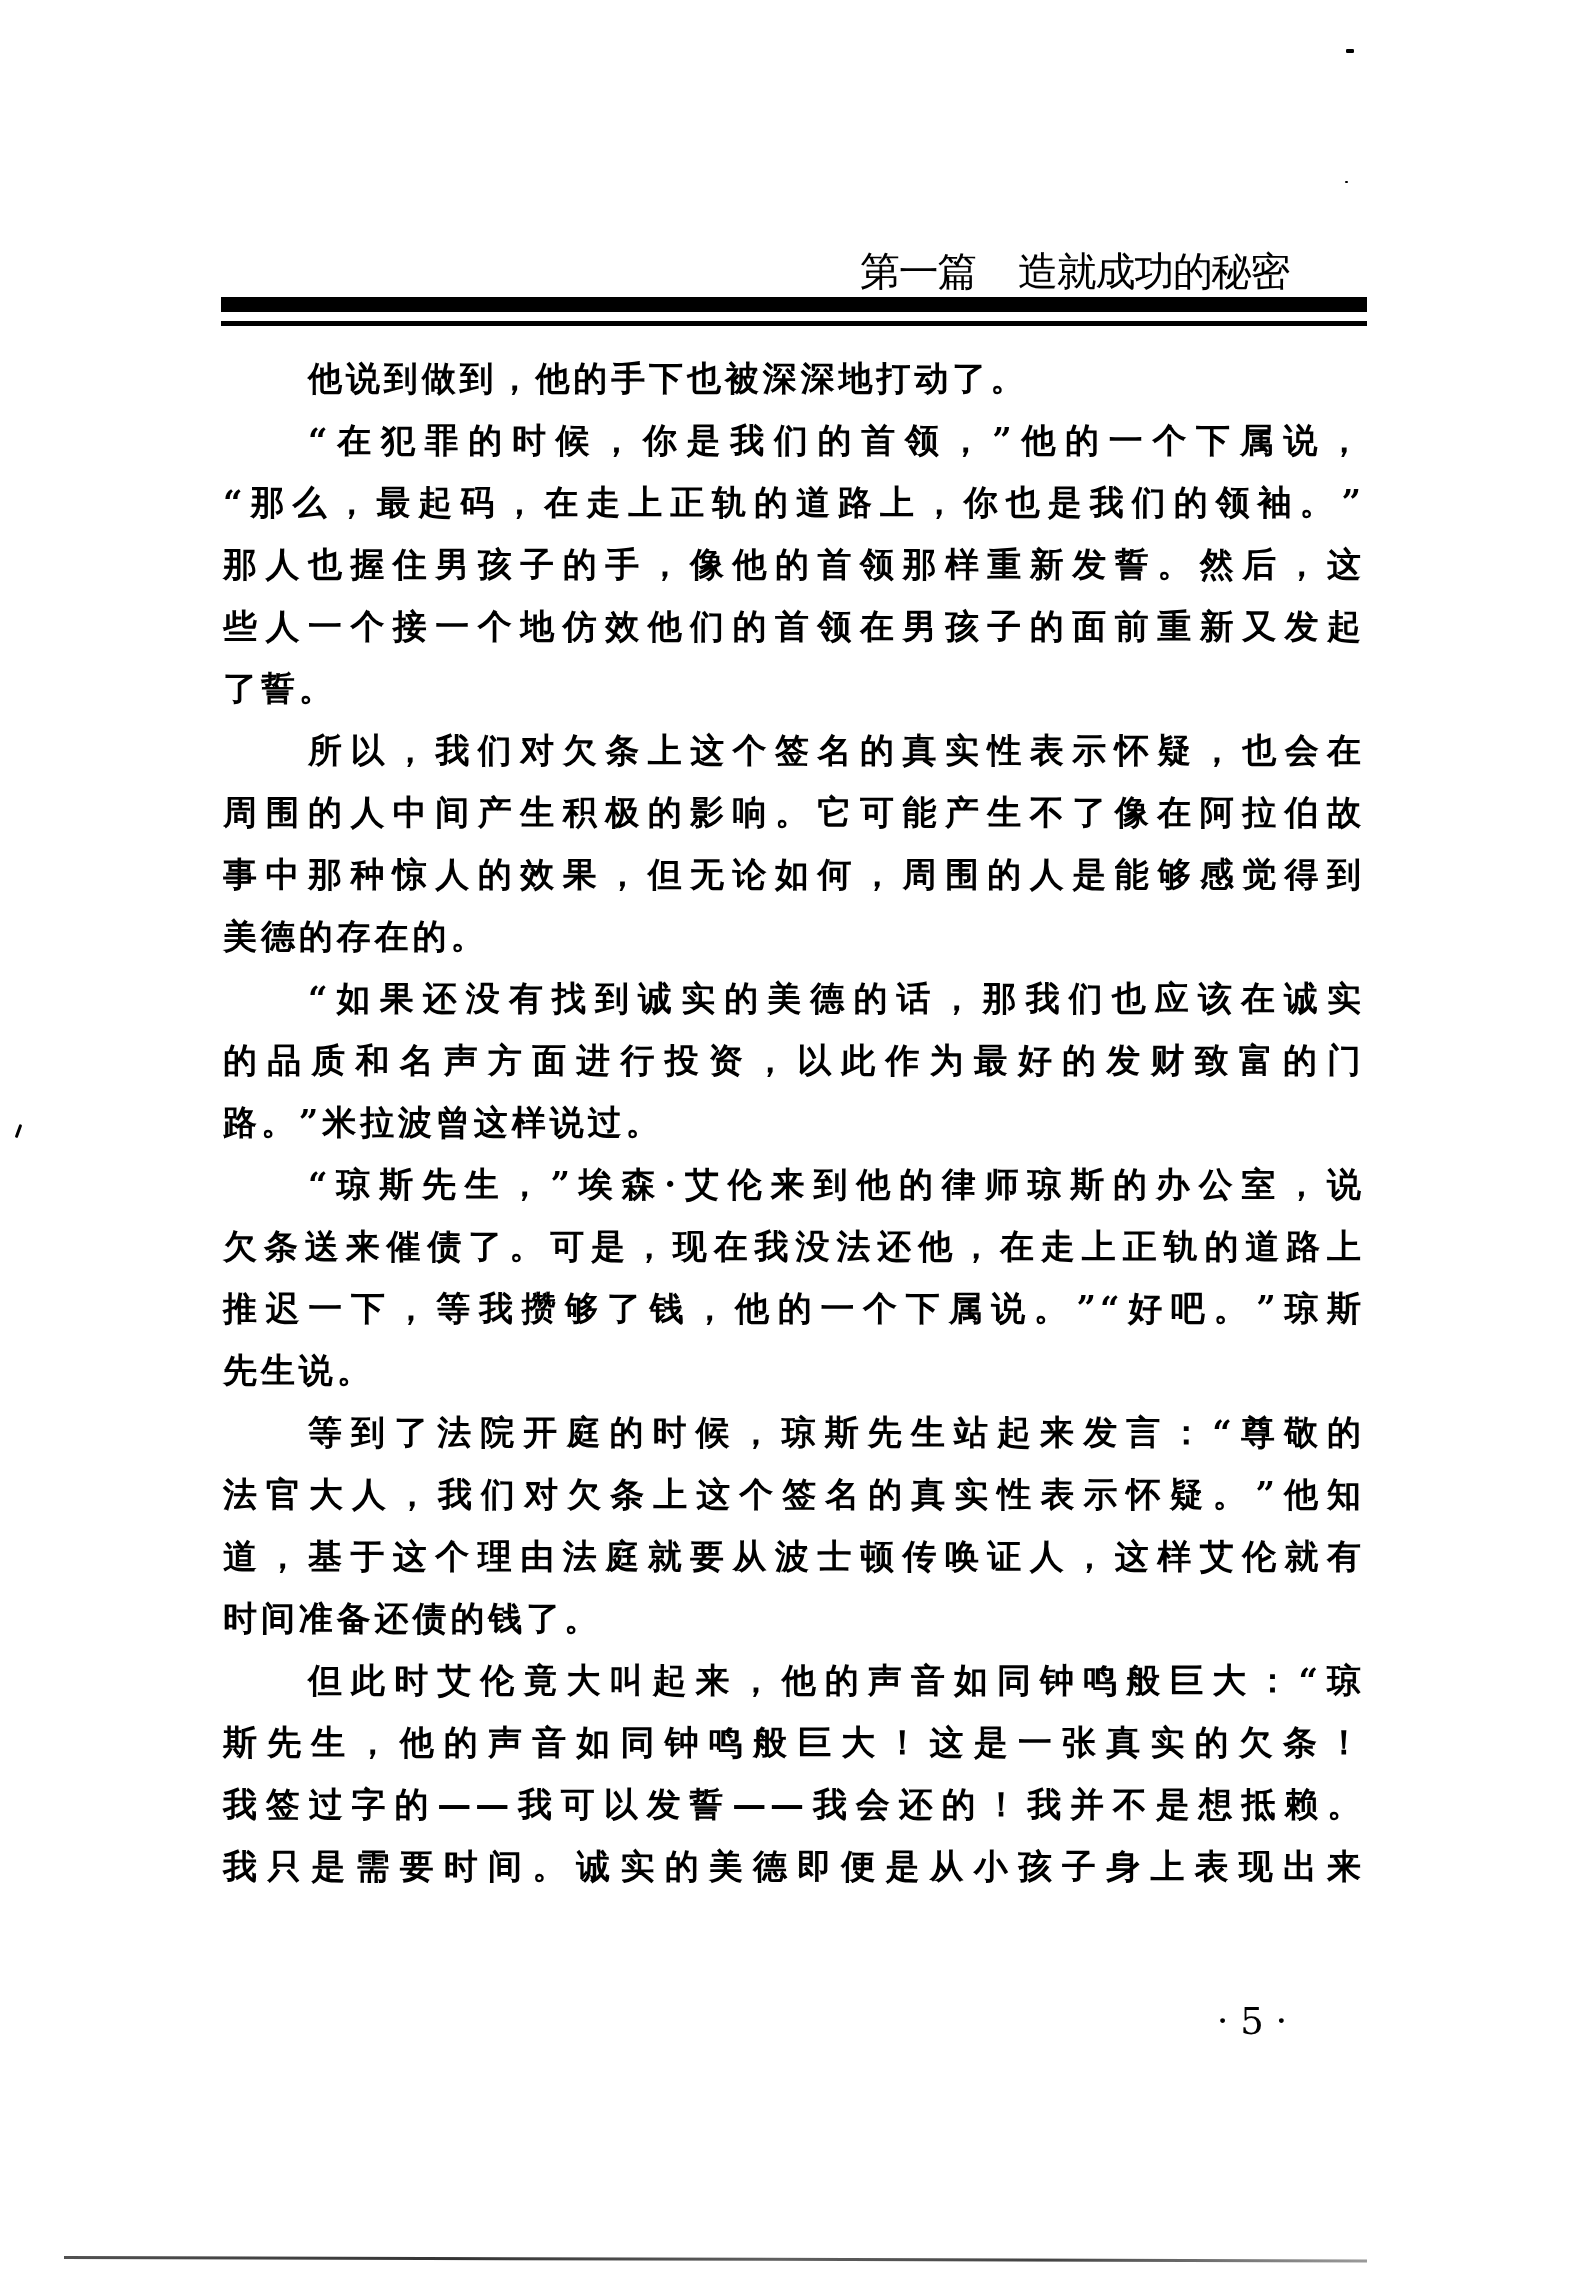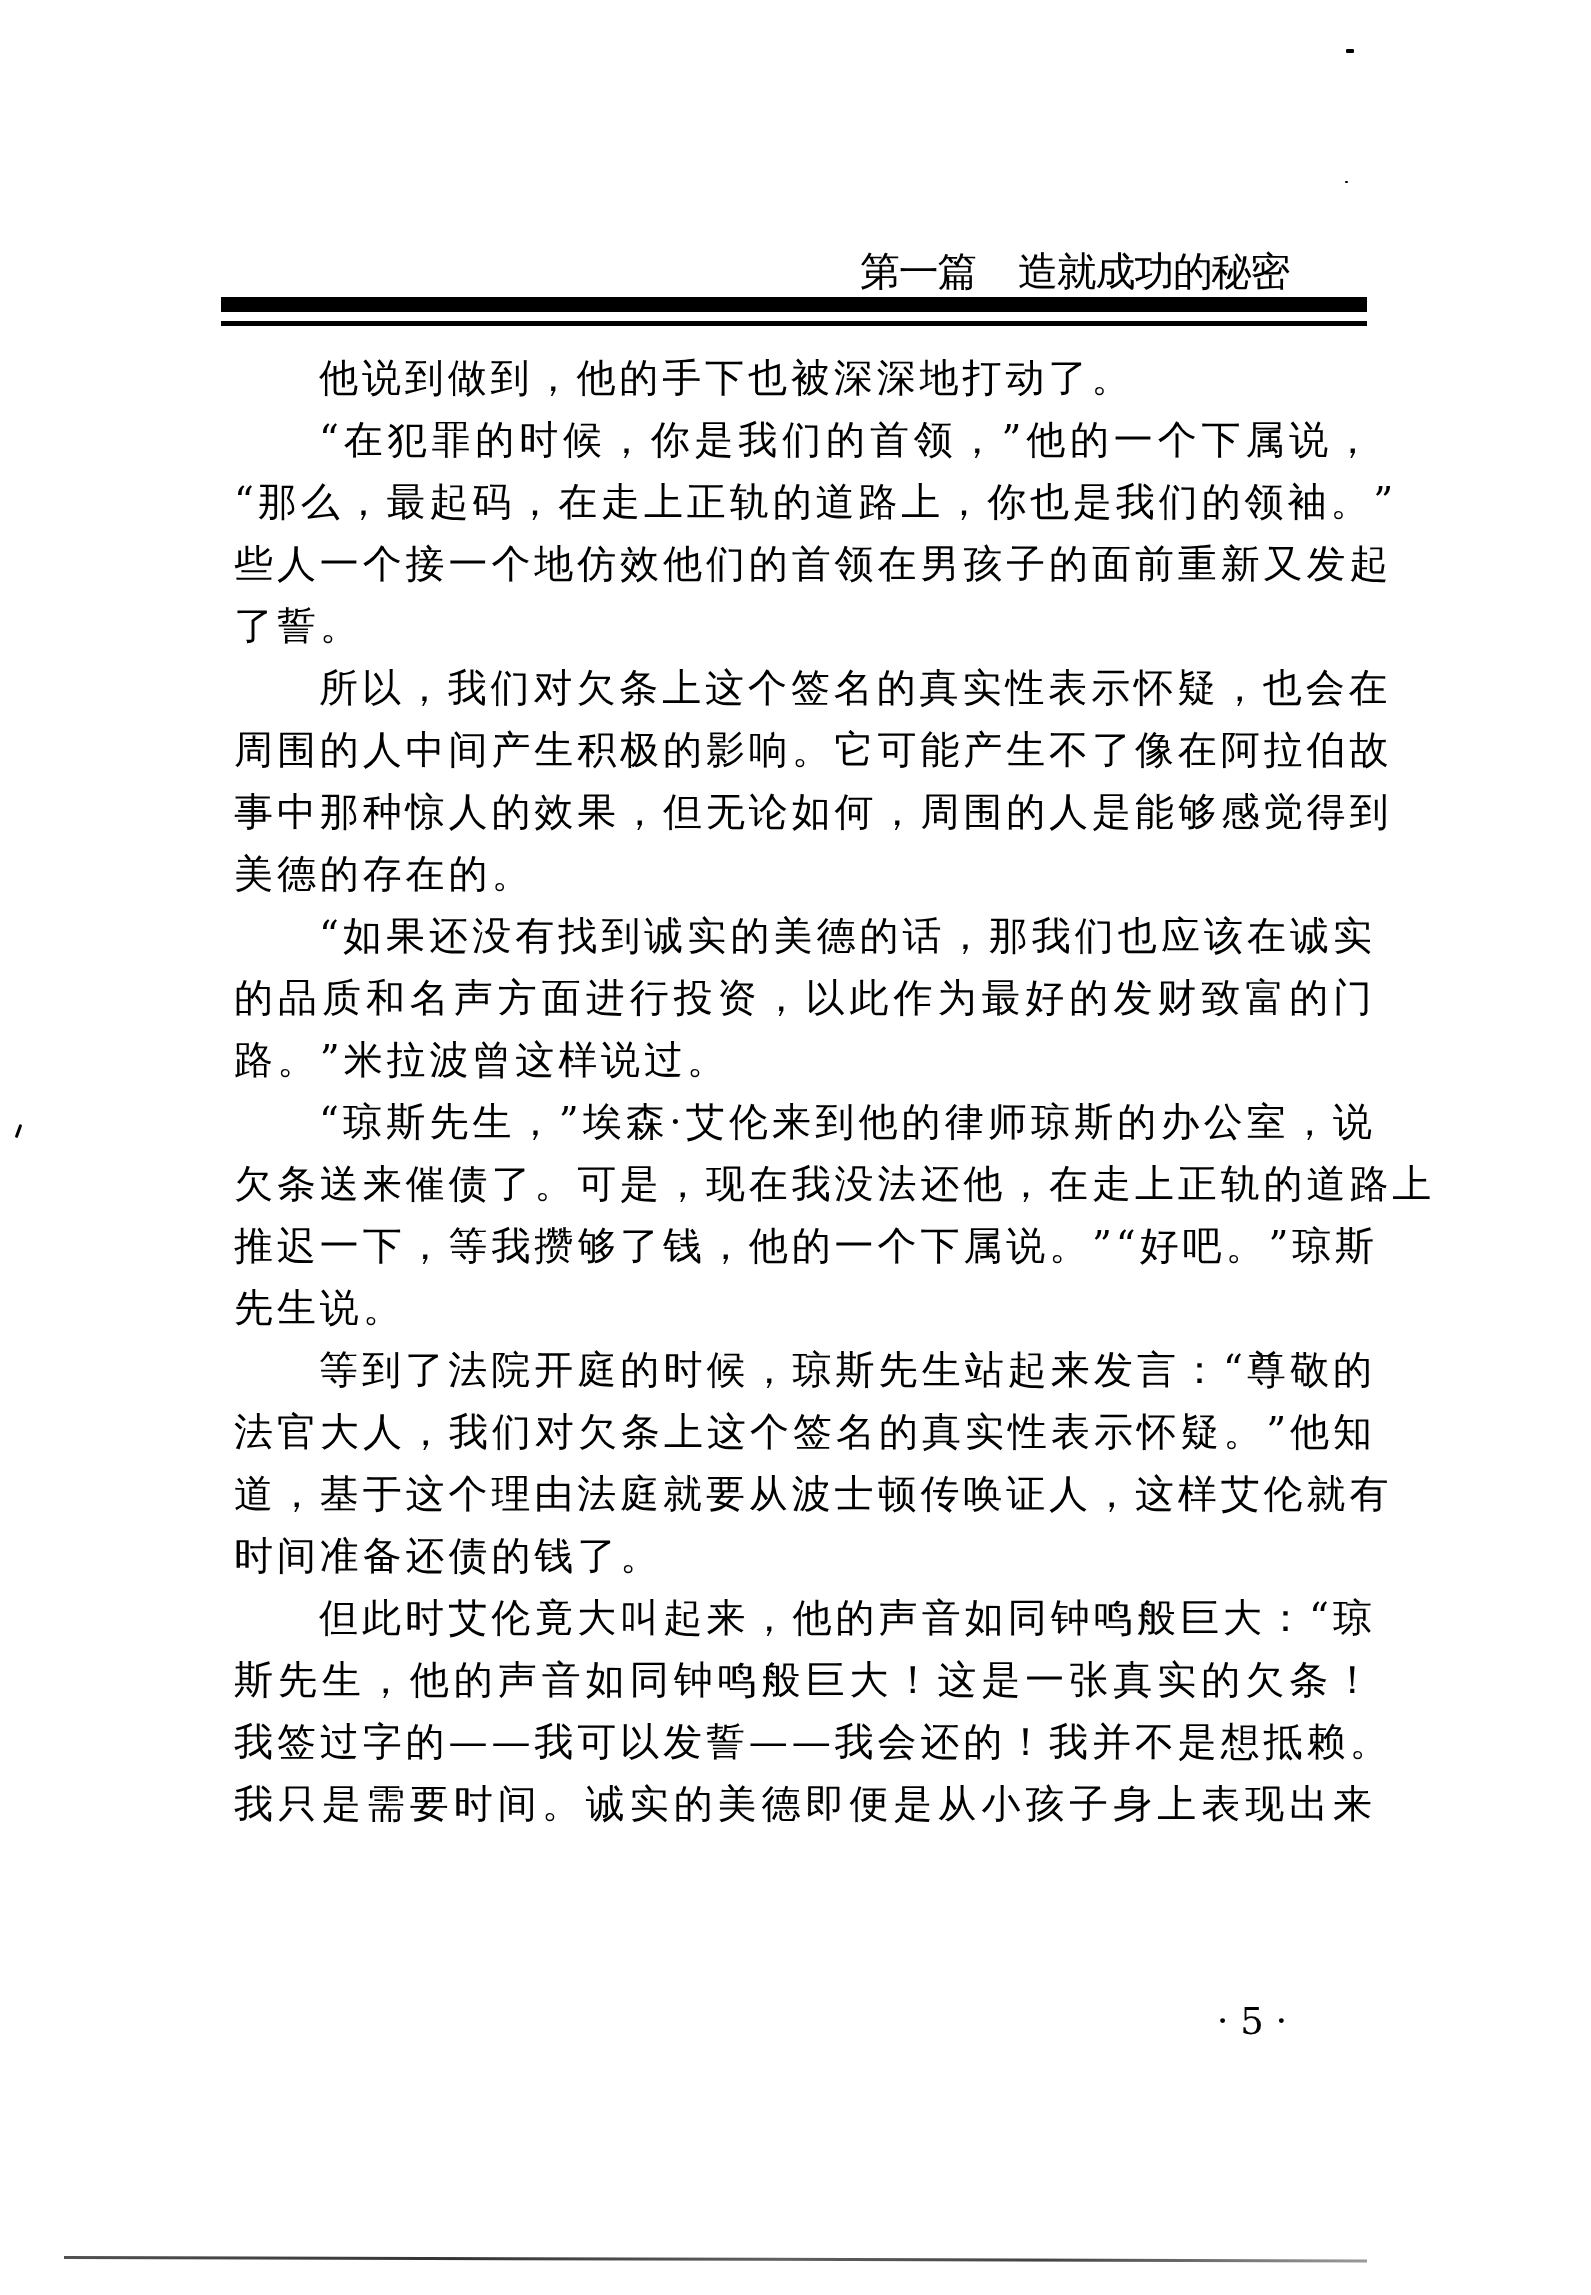--- a/index.html
+++ b/index.html
@@ -18,23 +18,23 @@
   .running-head .part { display: inline-block; margin-right: 42px; }
   .rule-thick {
     position: absolute; left: 221px; top: 297px; width: 1146px; height: 15.4px;
     background: #000;
   }
   .rule-thin {
     position: absolute; left: 221px; top: 321px; width: 1146px; height: 5.1px;
     background: #000;
   }
   .body-text {
-    position: absolute; left: 234px; top: 347px; width: 1142px;
-    font-weight: normal;
-    font-size: 39px;
+    position: absolute; left: 223px; top: 347px; width: 1142px;
+    font-weight: bold;
+    font-size: 34px;
   }
   .line {
     height: 62px; line-height: 62px;
     white-space: nowrap;
     text-align: justify; text-align-last: justify;
     letter-spacing: 3.9px;
   }
   .line.indent { padding-left: 85px; }
   .line.last { text-align-last: left; }
   .page-number {
@@ -58,20 +58,21 @@
   <div class="running-head">
     <span class="part">第一篇</span><span class="title">造就成功的秘密</span>
   </div>
   <div class="rule-thick"></div>
   <div class="rule-thin"></div>
 
   <div class="body-text" id="body-text">
       <div class="line indent last">他说到做到，他的手下也被深深地打动了。</div>
       <div class="line indent">“在犯罪的时候，你是我们的首领，”他的一个下属说，</div>
       <div class="line">“那么，最起码，在走上正轨的道路上，你也是我们的领袖。”</div>
+      <div class="line">那人也握住男孩子的手，像他的首领那样重新发誓。然后，这</div>
       <div class="line">些人一个接一个地仿效他们的首领在男孩子的面前重新又发起</div>
       <div class="line last">了誓。</div>
       <div class="line indent">所以，我们对欠条上这个签名的真实性表示怀疑，也会在</div>
       <div class="line">周围的人中间产生积极的影响。它可能产生不了像在阿拉伯故</div>
       <div class="line">事中那种惊人的效果，但无论如何，周围的人是能够感觉得到</div>
       <div class="line last">美德的存在的。</div>
       <div class="line indent">“如果还没有找到诚实的美德的话，那我们也应该在诚实</div>
       <div class="line">的品质和名声方面进行投资，以此作为最好的发财致富的门</div>
       <div class="line last">路。”米拉波曾这样说过。</div>
       <div class="line indent">“琼斯先生，”埃森·艾伦来到他的律师琼斯的办公室，说</div>

